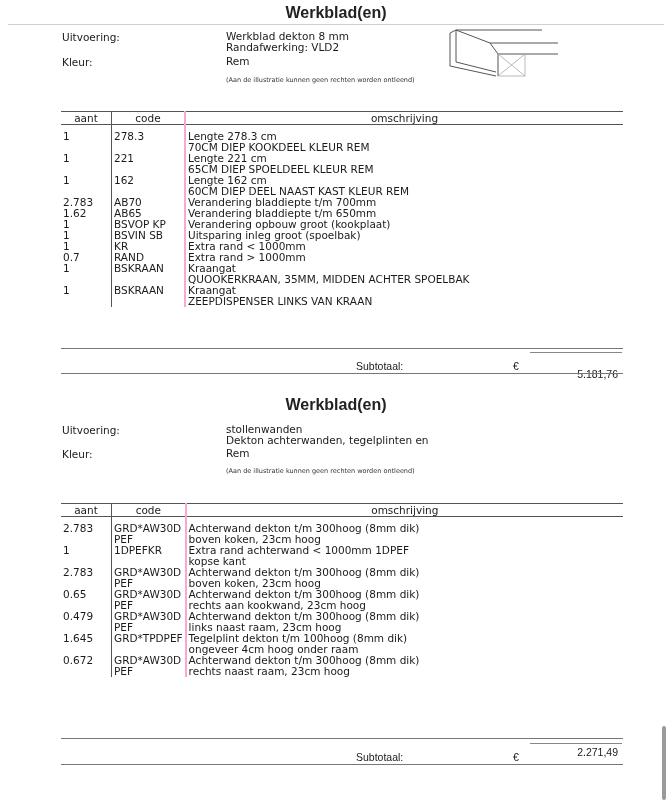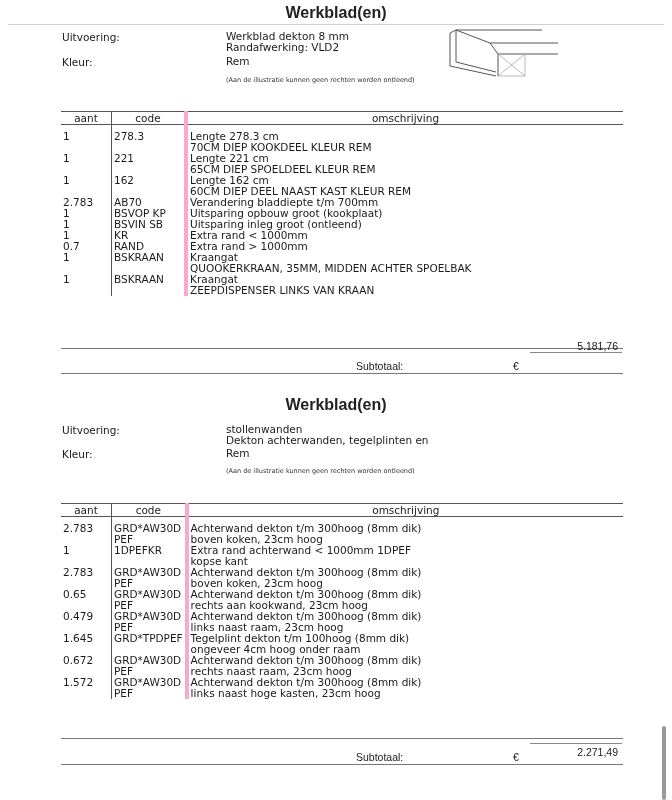--- a/index.html
+++ b/index.html
@@ -11,21 +11,21 @@
   .info-label { position: absolute; left: 62px; font-size: 10.5px; }
   .info-value { position: absolute; left: 226px; font-size: 10.5px; line-height: 11px; }
   .disclaimer { position: absolute; left: 226px; font-size: 6.5px; color: #333; }
   .illustration { position: absolute; left: 430px; top: 26px; width: 140px; height: 56px; }
   table.items { position: absolute; left: 61px; width: 562px; border-collapse: collapse; font-size: 10.5px; }
   table.items th { text-align: center; font-weight: normal; padding: 0 2px; height: 12px; line-height: 12px;
                    border-top: 1.5px solid #555; border-bottom: 1px solid #555; }
   table.items td { padding: 0 2px; line-height: 11px; vertical-align: top; }
   table.items .c1 { width: 46px; }
   table.items .c2 { width: 68px; border-left: 1px solid #555; }
-  table.items .c3 { border-left: 4px solid #f9a8d4; }
+  table.items .c3 { border-left: 2px solid #f9a8d4; }
   table.items tr.first td { padding-top: 6px; }
   .rule { position: absolute; left: 61px; width: 562px; height: 1px; background: #777; }
   .rule-short { position: absolute; left: 530px; width: 92px; height: 1px; background: #888; }
   .sub-label { position: absolute; left: 356px; font-family: "Liberation Sans", sans-serif; font-size: 10.5px; }
   .sub-cur { position: absolute; left: 513px; font-family: "Liberation Sans", sans-serif; font-size: 10.5px; }
   .sub-val { position: absolute; right: 54px; font-family: "Liberation Sans", sans-serif; font-size: 10.5px; text-align: right; }
   .scrollbar { position: absolute; left: 662px; top: 726px; width: 4px; height: 74px; background: #9a9a9a; border-radius: 2px; }
 </style>
 </head>
 <body>
@@ -111,38 +111,49 @@
         </td>
         <td class="c2">
           <div>AB70</div>
         </td>
         <td class="c3">
           <div>Verandering bladdiepte t/m 700mm</div>
         </td>
       </tr>
       <tr>
         <td class="c1">
+          <div>1.62</div>
+        </td>
+        <td class="c2">
+          <div>AB65</div>
+        </td>
+        <td class="c3">
+          <div>Verandering bladdiepte t/m 650mm</div>
+        </td>
+      </tr>
+      <tr>
+        <td class="c1">
           <div>1</div>
         </td>
         <td class="c2">
           <div>BSVOP KP</div>
         </td>
         <td class="c3">
-          <div>Uitsparing opbouw groot (kookplaat)</div>
+          <div>Verandering opbouw groot (kookplaat)</div>
         </td>
       </tr>
       <tr>
         <td class="c1">
           <div>1</div>
         </td>
         <td class="c2">
           <div>BSVIN SB</div>
         </td>
         <td class="c3">
-          <div>Uitsparing inleg groot (ontleend)</div>
+          <div>Uitsparing inleg groot (spoelbak)</div>
         </td>
       </tr>
       <tr>
         <td class="c1">
           <div>1</div>
         </td>
         <td class="c2">
           <div>KR</div>
         </td>
         <td class="c3">
@@ -184,21 +195,21 @@
           <div>ZEEPDISPENSER LINKS VAN KRAAN</div>
         </td>
       </tr>
     </tbody>
 </table>
 
 <div class="rule" style="top:348px;"></div>
 <div class="rule-short" style="top:352px;"></div>
 <div class="sub-label" style="top:360px;">Subtotaal:</div>
 <div class="sub-cur" style="top:360px;">€</div>
-<div class="sub-val" style="top:340px;">5.181,76</div>
+<div class="sub-val" style="top:368px;">5.181,76</div>
 <div class="rule" style="top:373px;"></div>
 
 <div class="title" style="top:396px;">Werkblad(en)</div>
 
 <div class="info-label" style="top:424px;">Uitvoering:</div>
 <div class="info-value" style="top:424px;">
   <div>stollenwanden</div>
   <div>Dekton achterwanden, tegelplinten en</div>
 </div>
 <div class="info-label" style="top:448px;">Kleur:</div>
@@ -296,33 +307,20 @@
         </td>
         <td class="c2">
           <div>GRD*AW30D</div>
           <div>PEF</div>
         </td>
         <td class="c3">
           <div>Achterwand dekton t/m 300hoog (8mm dik)</div>
           <div>rechts naast raam, 23cm hoog</div>
         </td>
       </tr>
-      <tr>
-        <td class="c1">
-          <div>1.572</div>
-        </td>
-        <td class="c2">
-          <div>GRD*AW30D</div>
-          <div>PEF</div>
-        </td>
-        <td class="c3">
-          <div>Achterwand dekton t/m 300hoog (8mm dik)</div>
-          <div>links naast hoge kasten, 23cm hoog</div>
-        </td>
-      </tr>
     </tbody>
 </table>
 
 <div class="rule" style="top:738px;"></div>
 <div class="rule-short" style="top:743px;"></div>
 <div class="sub-label" style="top:751px;">Subtotaal:</div>
 <div class="sub-cur" style="top:751px;">€</div>
 <div class="sub-val" style="top:746px;margin-left:36px;">2.271,49</div>
 <div class="rule" style="top:764px;"></div>
 

